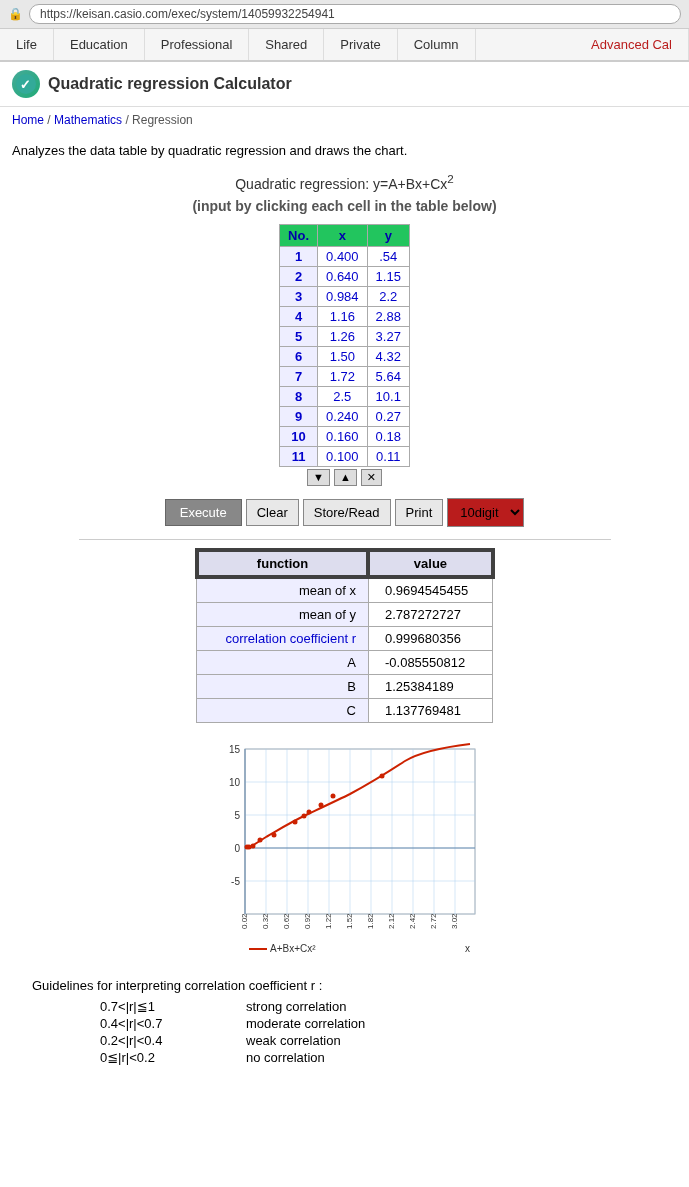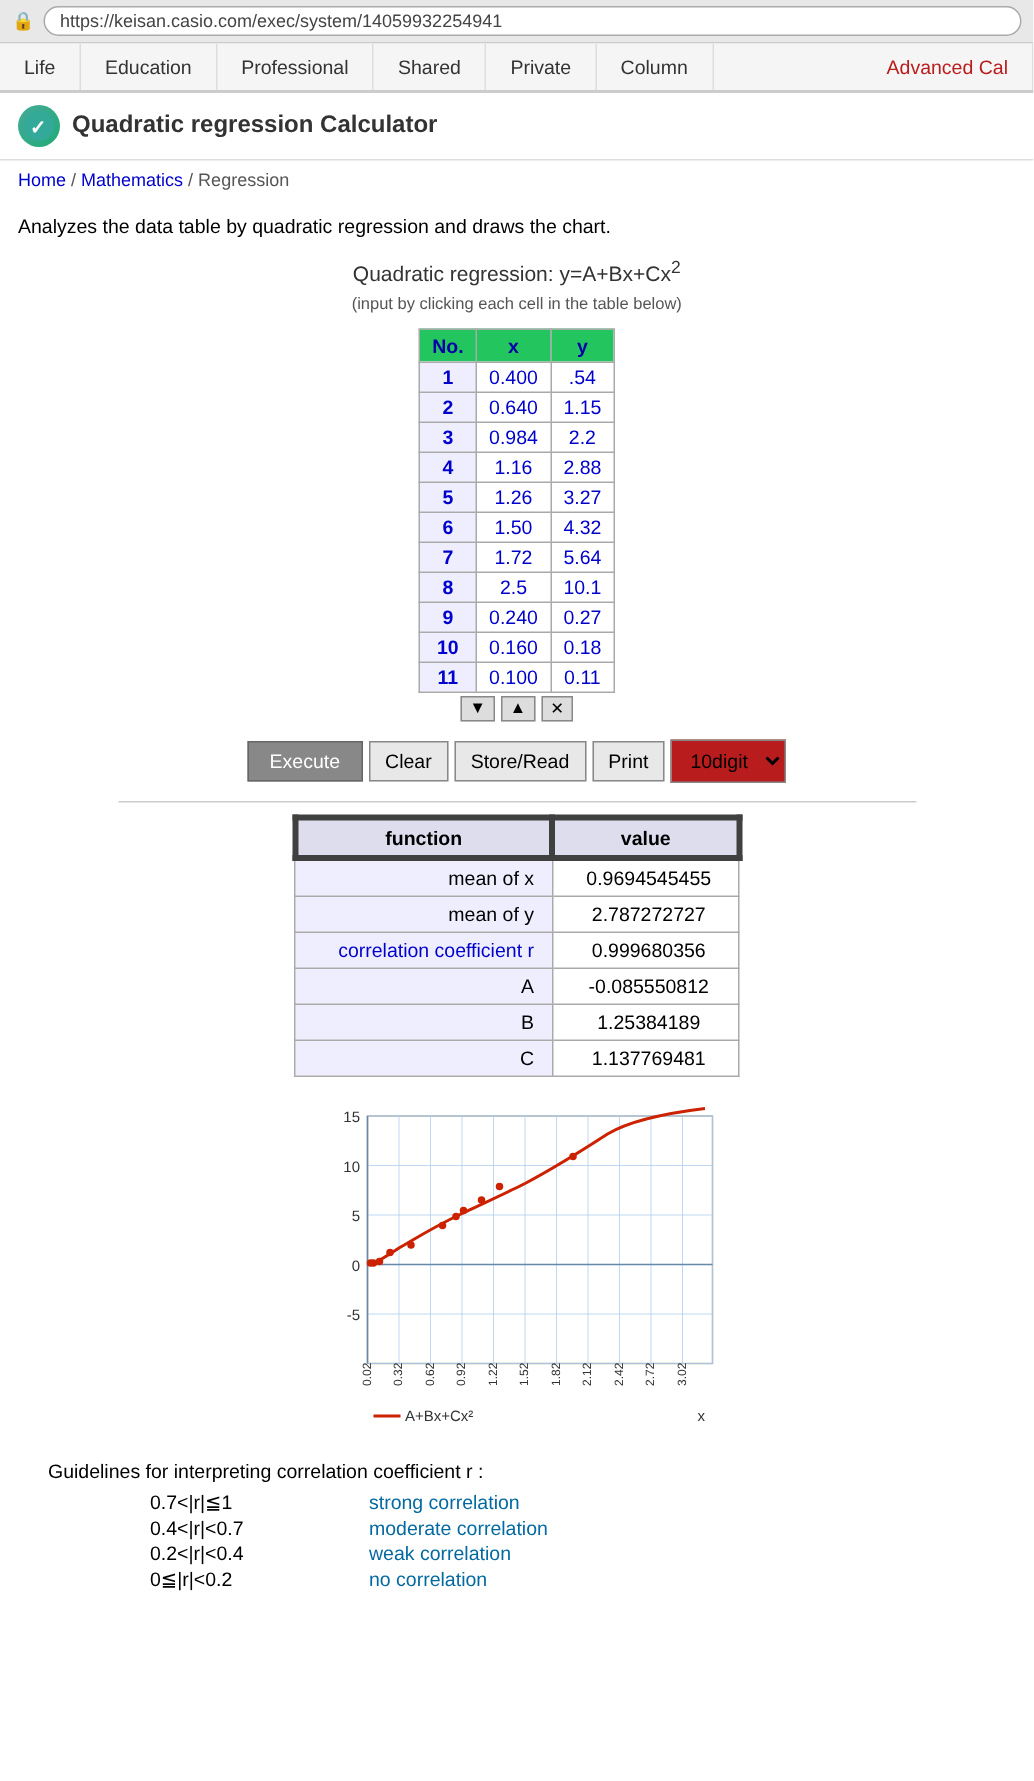--- a/index.html
+++ b/index.html
@@ -93,23 +93,24 @@
     
     .formula-section {
       text-align: center;
       margin-bottom: 10px;
     }
     .formula-title {
       font-size: 14px;
       color: #333;
     }
     .formula-hint {
-      font-size: 11px;
+      font-size: 14px;
       color: #555;
       margin: 6px 0 4px;
+      font-weight: bold;
     }
 
     
     .data-table-wrapper {
       display: flex;
       align-items: flex-start;
       justify-content: center;
       gap: 12px;
       margin-bottom: 10px;
     }
@@ -214,21 +215,21 @@
     table.results-table td.fn-name {
       background: #eef;
       text-align: right;
       font-weight: normal;
     }
     table.results-table td.fn-name.link {
       color: #0000cc;
       text-align: right;
     }
     table.results-table td.fn-val {
-      text-align: center;
+      text-align: left;
       padding-left: 16px;
     }
 
     
     .chart-section {
       display: flex;
       justify-content: center;
       margin-bottom: 16px;
     }
     .chart-container {
@@ -244,21 +245,21 @@
     .guidelines-title {
       margin-bottom: 6px;
     }
     .guideline-row {
       display: flex;
       gap: 16px;
       margin-bottom: 2px;
       padding-left: 20px;
     }
     .guideline-range { width: 130px; margin-left: 48px; }
-    .guideline-desc { color: #0369a1; }
+    .guideline-desc { color: #000000; }
   </style>
 </head>
 <body>
 
 <div class="browser-bar">
   <span>🔒</span>
   <div class="url-bar">
     <span>https://keisan.casio.com/exec/system/14059932254941</span>
   </div>
 </div>

